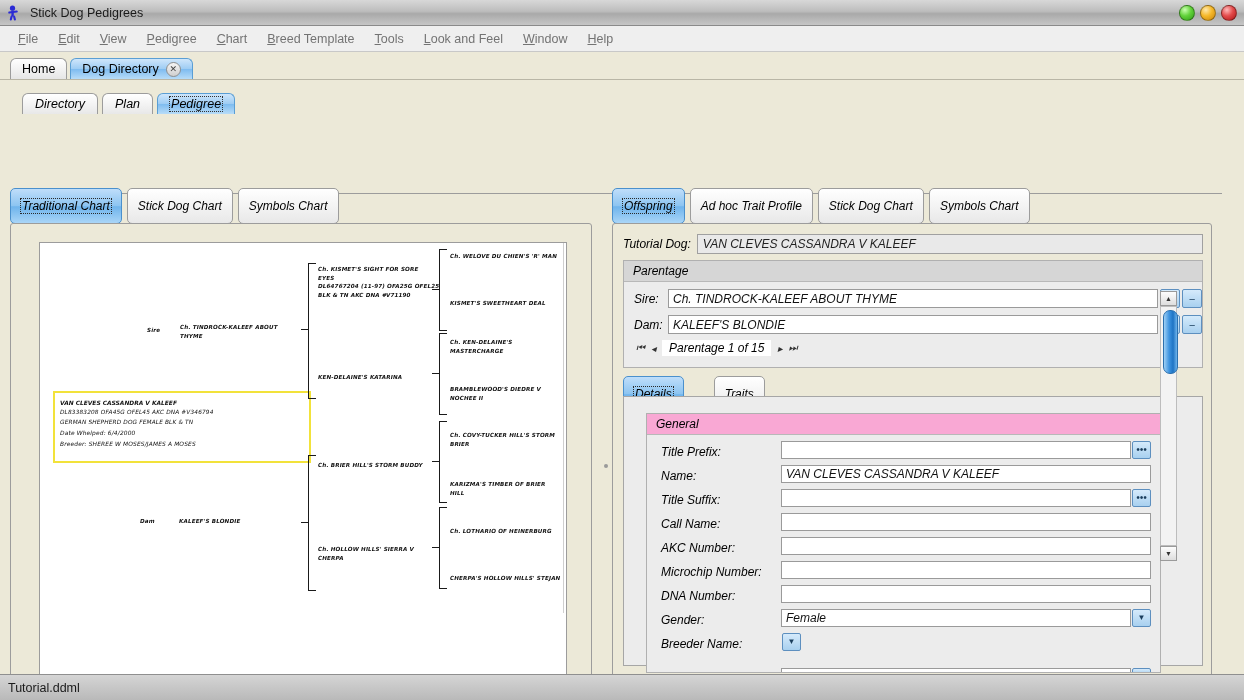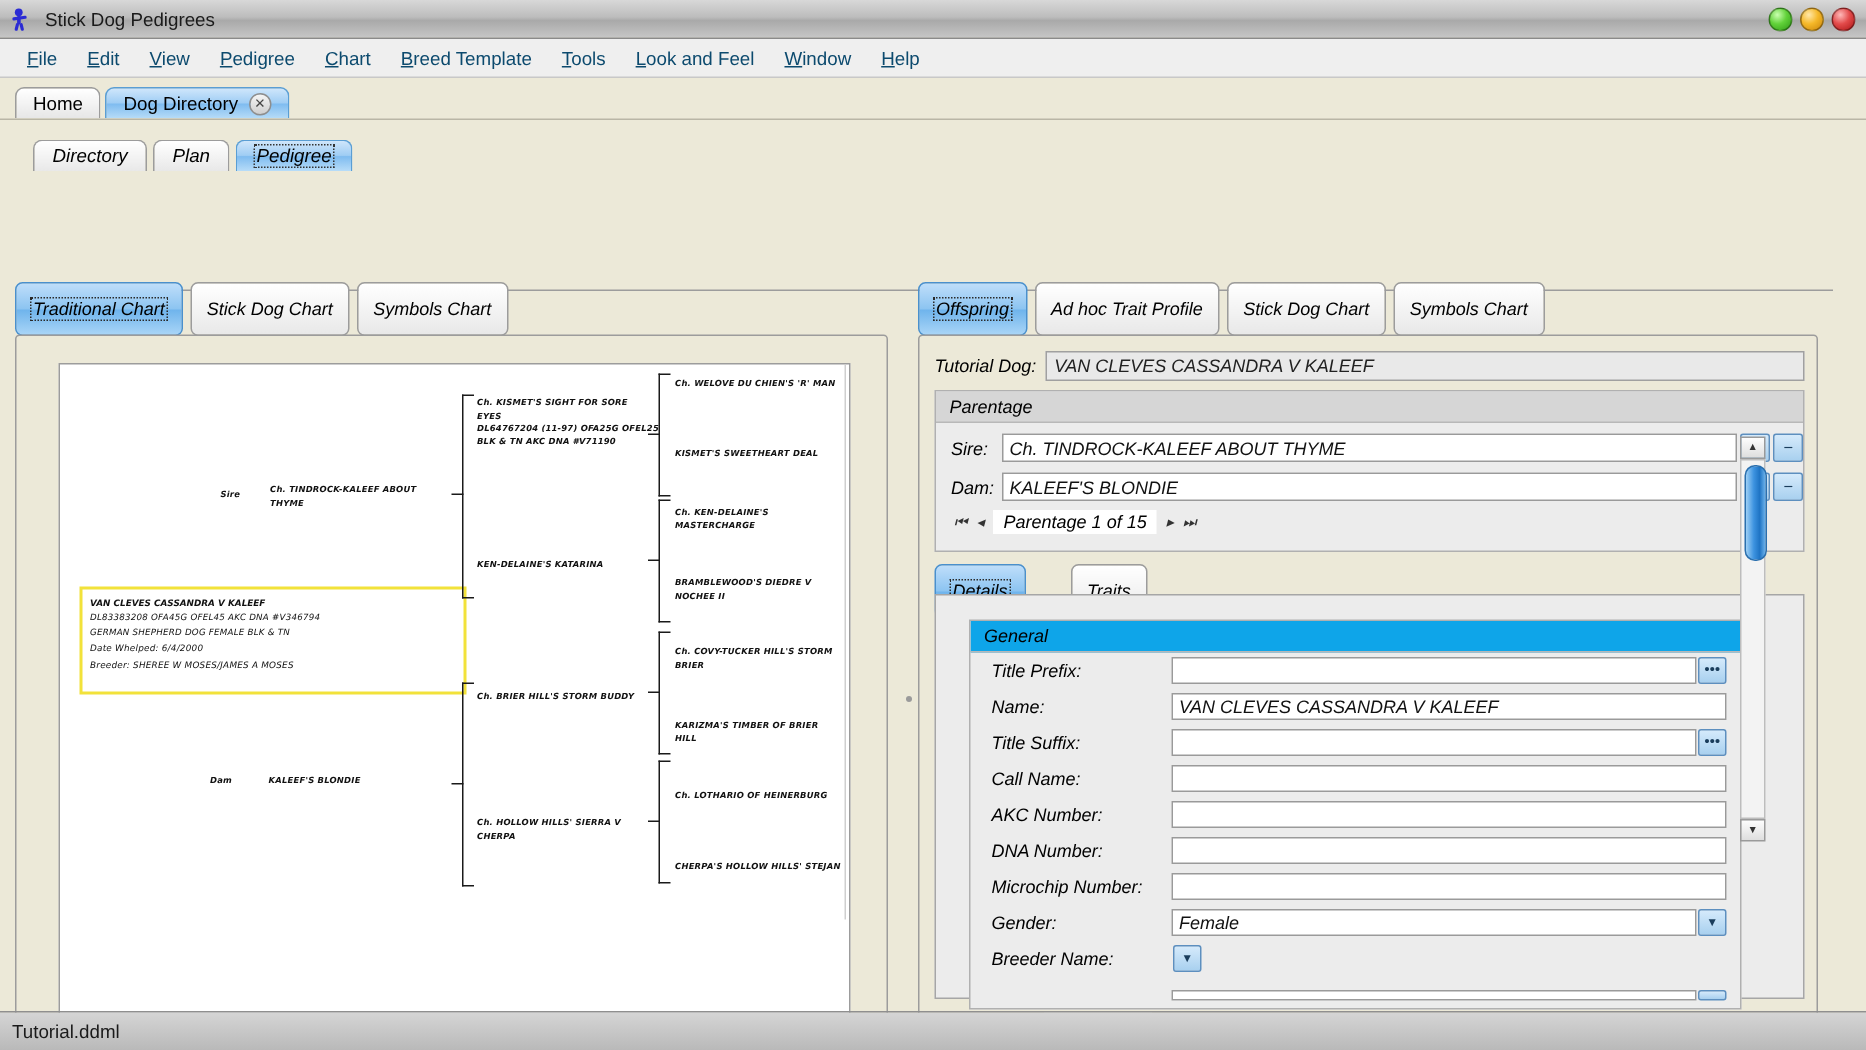--- a/index.html
+++ b/index.html
@@ -23,21 +23,21 @@
   .win-btn{width:14px;height:14px;border-radius:50%;border:1px solid rgba(0,0,0,.35);}
   .win-min{background:radial-gradient(circle at 35% 28%,#caffb0 0%,#62d23a 45%,#2f9b16 100%);}
   .win-max{background:radial-gradient(circle at 35% 28%,#ffe8ab 0%,#f5b829 45%,#c9840a 100%);}
   .win-close{background:radial-gradient(circle at 35% 28%,#ffb9b9 0%,#e34b4b 45%,#ab1414 100%);}
 
   
   #menubar{
     height:26px;background:#efefef;border-bottom:1px solid #c8c8c8;
     display:flex;align-items:center;padding-left:8px;box-sizing:border-box;
   }
-  .menu-item{padding:3px 10px;font-size:12.5px;color:#0c4a6e;cursor:default;}
+  .menu-item{padding:3px 10px;font-size:12.5px;color:#737373;cursor:default;}
   .menu-item .mn{text-decoration:underline;}
 
   
   #outer-tabs{
     height:27px;background:#ece9d8;padding-left:10px;box-sizing:border-box;
     display:flex;align-items:flex-end;position:relative;
   }
   .otab{
     height:21px;box-sizing:border-box;
     border:1px solid #9c9c9c;border-bottom:none;
@@ -149,22 +149,22 @@
   
   #detail-tabs{position:absolute;left:10px;top:152px;display:flex;align-items:flex-end;gap:25px;}
   #detail-area{
     position:absolute;left:10px;top:172px;width:580px;height:270px;
     border:1px solid #a6a6a6;background:#ececec;box-sizing:border-box;
   }
   #general-group{
     position:absolute;left:22px;top:16px;width:515px;height:260px;
     border:1px solid #b0b0b0;background:#ececec;box-sizing:border-box;overflow:hidden;
   }
-  #general-title{height:20px;background:#0ea5e9;border-bottom:1px solid #b8b8b8;display:flex;align-items:center;padding-left:9px;font-size:12px;}
-  .gr{display:flex;align-items:center;height:24px;padding-left:14px;}
+  #general-title{height:20px;background:#f9a8d4;border-bottom:1px solid #b8b8b8;display:flex;align-items:center;padding-left:9px;font-size:12px;}
+  .gr{display:flex;align-items:flex-end;height:24px;padding-left:14px;}
   .gr .cap{width:120px;font-size:12px;}
   .gr .fld{
     width:350px;height:18px;box-sizing:border-box;background:#fff;border:1px solid #9a9a9a;
     display:flex;align-items:center;padding-left:4px;font-size:12px;color:#111;
   }
   .gr .btn{
     width:19px;height:18px;box-sizing:border-box;margin-left:1px;
     border:1px solid #5d8fbf;border-radius:2px;
     background:linear-gradient(to bottom,#d5eafb,#a8d0ef);
     display:flex;align-items:center;justify-content:center;font-size:10px;color:#1a3d5c;line-height:8px;
@@ -419,26 +419,26 @@
             <span class="cap">Call Name:</span>
             <span class="fld" style="width:370px;"></span>
           </div>
 
           <div class="gr">
             <span class="cap">AKC Number:</span>
             <span class="fld" style="width:370px;"></span>
           </div>
 
           <div class="gr">
+            <span class="cap">Microchip Number:</span>
+            <span class="fld" style="width:370px;"></span>
+          </div>
+
+          <div class="gr">
             <span class="cap">DNA Number:</span>
-            <span class="fld" style="width:370px;"></span>
-          </div>
-
-          <div class="gr">
-            <span class="cap">Microchip Number:</span>
             <span class="fld" style="width:370px;"></span>
           </div>
 
           <div class="gr">
             <span class="cap">Gender:</span>
             <span class="fld">Female</span>
             <span class="btn dd">▼</span>
           </div>
 
           <div class="gr">

